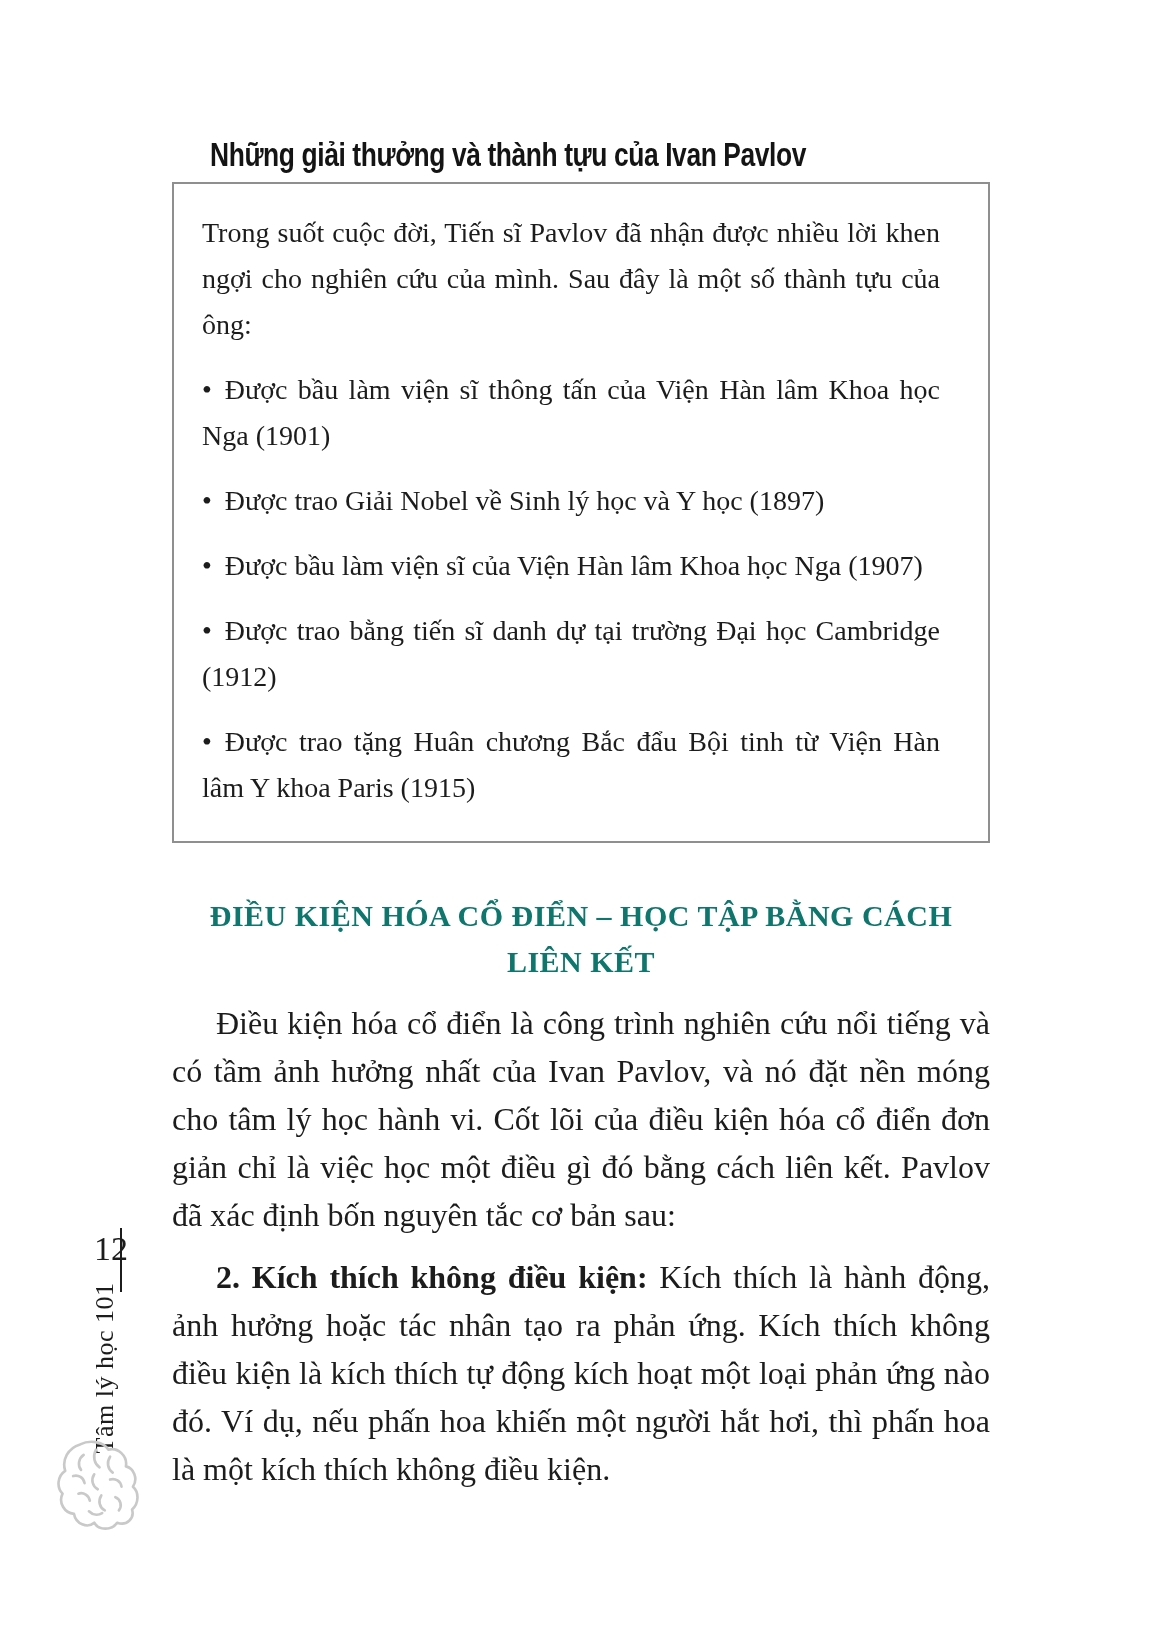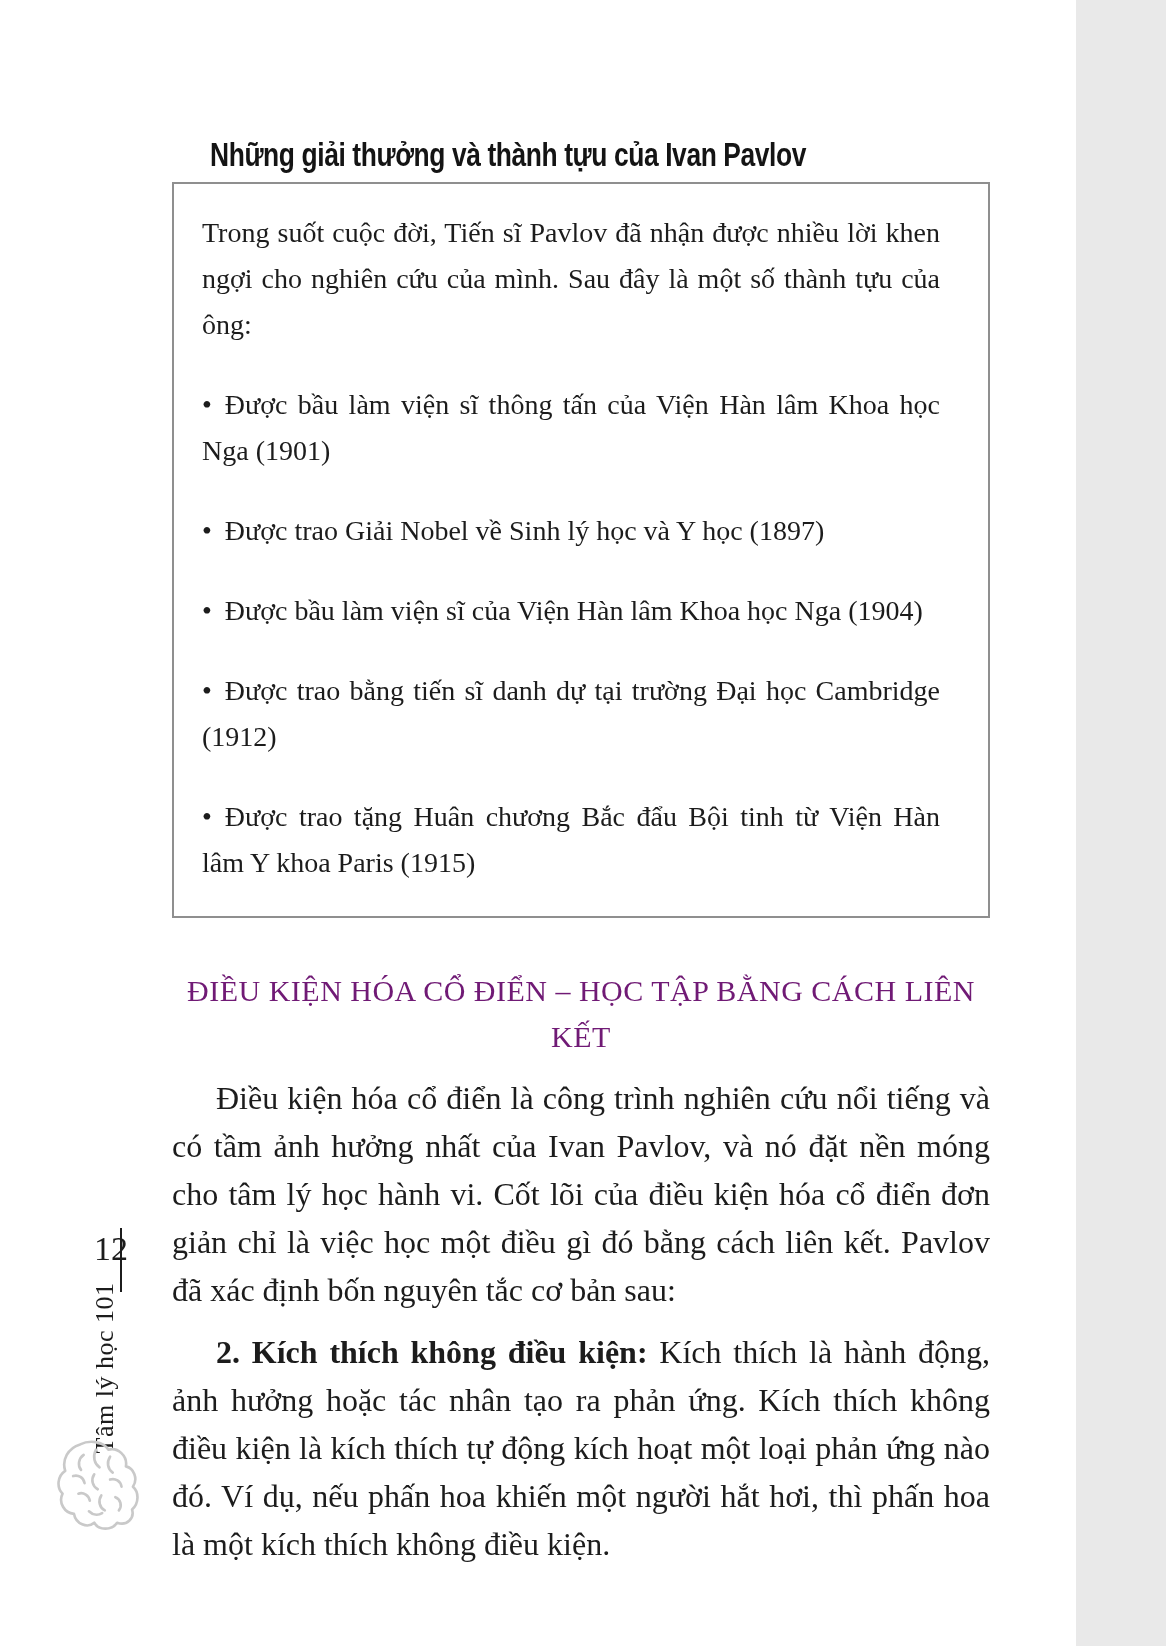--- a/index.html
+++ b/index.html
@@ -1,18 +1,18 @@
 <!DOCTYPE html>
 <html><head>
 <meta charset="utf-8">
 <style>
   html,body{margin:0;padding:0;background:#e9e9e9;}
   .page{
     position:relative;
-    width:1076px;
+    width:1166px;
     height:1646px;
     background:#ffffff;
     font-family:"Liberation Serif","DejaVu Serif",serif;
     color:#1c1c1c;
     overflow:hidden;
   }
   .content{
     position:absolute;
     left:172px;
     top:136px;
@@ -34,33 +34,33 @@
     padding:26px 48px 30px 28px;
     background:#ffffff;
   }
   .awards-box p{
     margin:0;
     font-size:28px;
     line-height:46px;
     text-align:justify;
   }
   .awards-box p + p{
-    margin-top:34px;
+    margin-top:19px;
   }
   .bm{
     margin-right:13px;
   }
   .section-heading{
     margin:50px 0 14px 0;
     font-size:30px;
     line-height:46px;
-    font-weight:400;
+    font-weight:700;
     text-align:center;
     letter-spacing:0.5px;
-    color:#701a75;
+    color:#0f766e;
   }
   .body-par{
     margin:14px 0 0 0;
     font-size:32px;
     line-height:48px;
     text-align:justify;
     text-indent:44px;
   }
   .body-par .lead{
     font-weight:700;
@@ -109,21 +109,21 @@
     <div class="awards-box">
       <p>Trong suốt cuộc đời, Tiến sĩ Pavlov đã nhận được nhiều lời khen ngợi cho nghiên cứu của mình. Sau đây là một số thành tựu của ông:</p>
 
       <p>
         <span class="bm">•</span><span>Được bầu làm viện sĩ thông tấn của Viện Hàn lâm Khoa học Nga (1901)</span>
       </p>
       <p>
         <span class="bm">•</span><span>Được trao Giải Nobel về Sinh lý học và Y học (1897)</span>
       </p>
       <p>
-        <span class="bm">•</span><span>Được bầu làm viện sĩ của Viện Hàn lâm Khoa học Nga (1904)</span>
+        <span class="bm">•</span><span>Được bầu làm viện sĩ của Viện Hàn lâm Khoa học Nga (1907)</span>
       </p>
       <p>
         <span class="bm">•</span><span>Được trao bằng tiến sĩ danh dự tại trường Đại học Cambridge (1912)</span>
       </p>
       <p>
         <span class="bm">•</span><span>Được trao tặng Huân chương Bắc đẩu Bội tinh từ Viện Hàn lâm Y khoa Paris (1915)</span>
       </p>
     </div>
 
     <h2 class="section-heading">ĐIỀU KIỆN HÓA CỔ ĐIỂN – HỌC TẬP BẰNG CÁCH LIÊN KẾT</h2>

